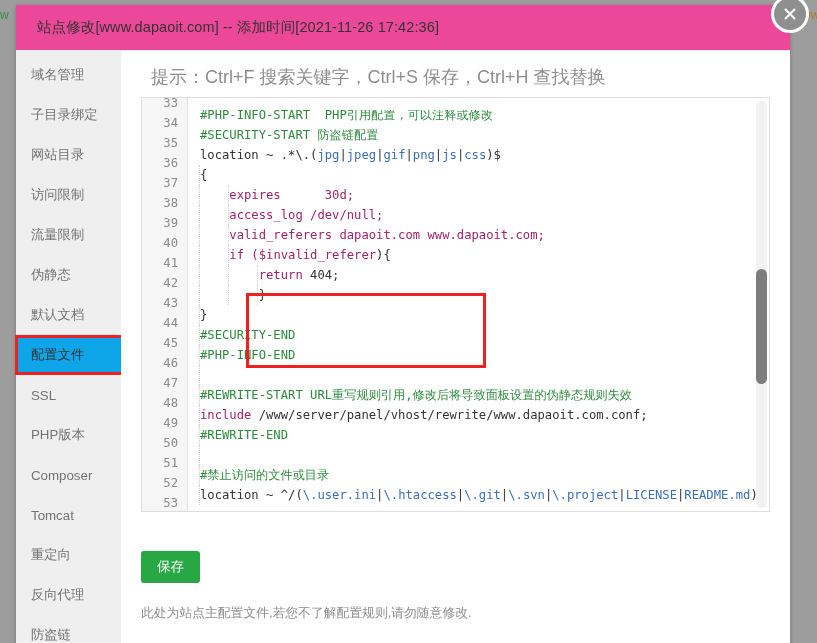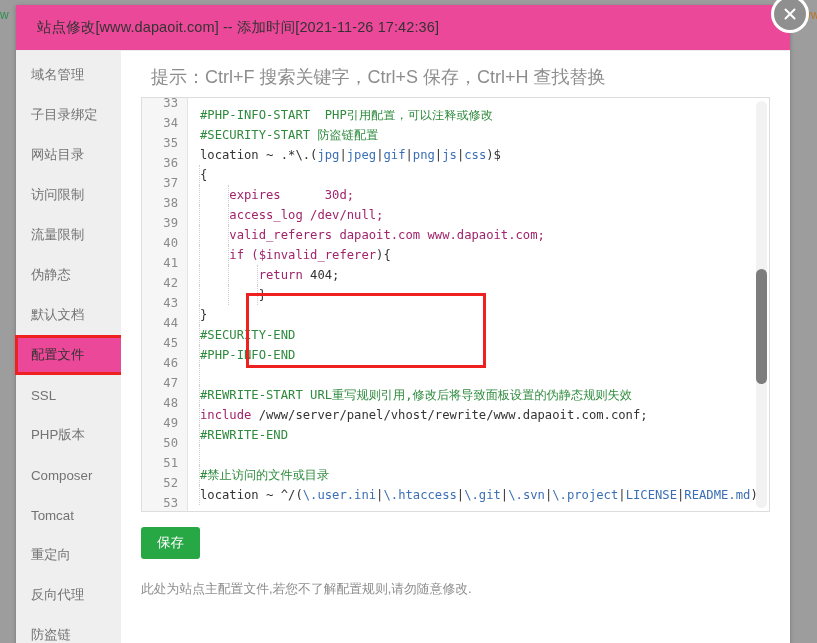--- a/index.html
+++ b/index.html
@@ -97,21 +97,21 @@
     display: flex;
     align-items: center;
     padding-left: 15px;
     font-size: 13.3px;
     color: #737373;
     box-sizing: border-box;
     cursor: pointer;
     position: relative;
   }
   .side-item.active {
-    background: #ec4899;
+    background: #0ea5e9;
     color: #333;
   }
   .side-item.active::after {
     content: "";
     position: absolute;
     left: -1px;
     top: 0px;
     right: -4px;
     bottom: 0px;
     border: 3px solid #ef2020;
@@ -249,20 +249,21 @@
   #save-btn {
     display: inline-block;
     background: #28a745;
     color: #ffffff;
     font-size: 13.5px;
     padding: 7px 16px;
     border: none;
     border-radius: 3px;
     cursor: pointer;
     font-family: "Liberation Sans", sans-serif;
+    margin-top: 24px;
   }
   #footnote {
     margin: 22px 0 0 2px;
     font-size: 12.8px;
     color: #8d8d8d;
   }
 </style>
 </head>
 <body>
 

